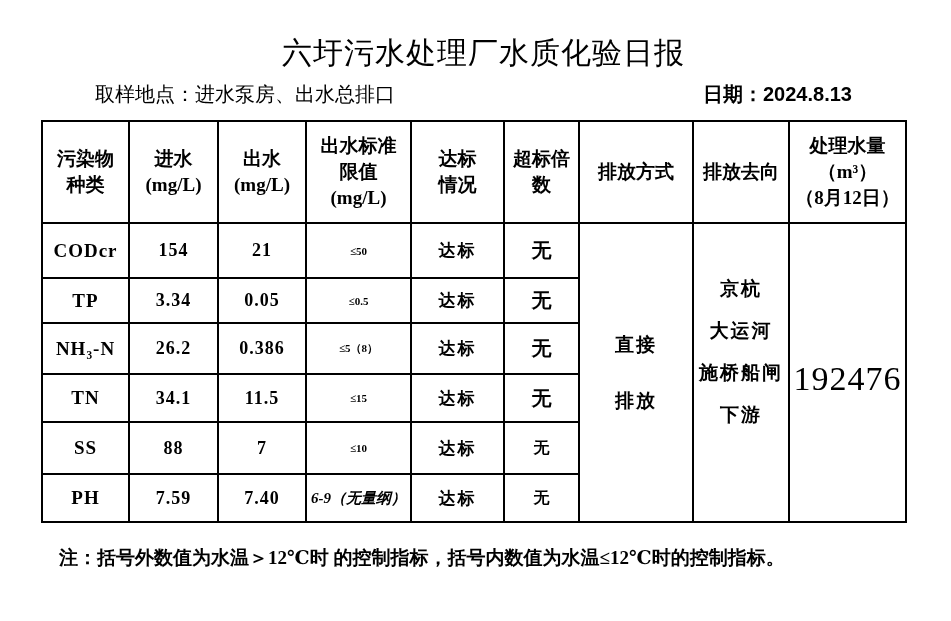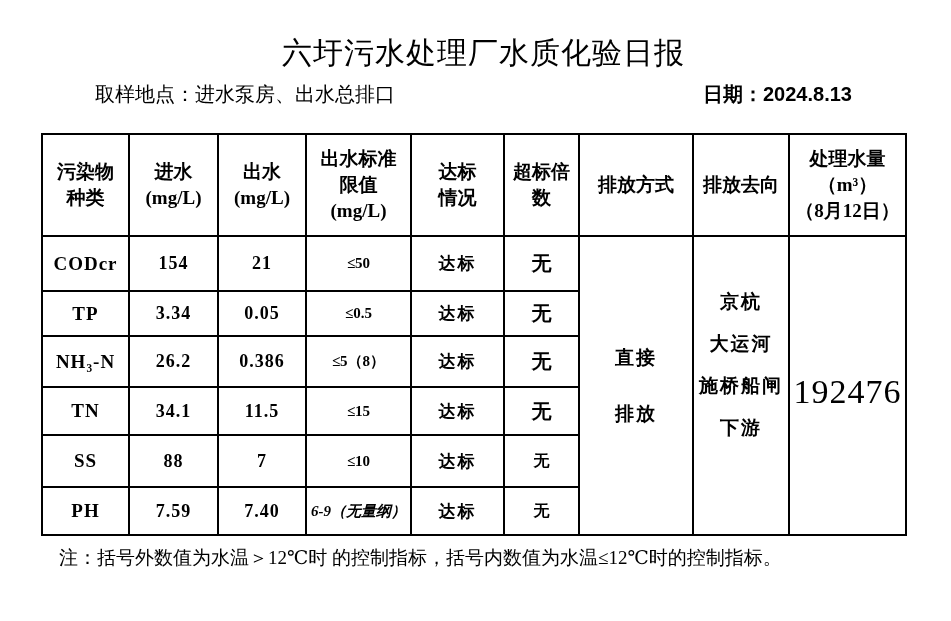--- a/index.html
+++ b/index.html
@@ -27,40 +27,39 @@
     position:absolute; top:81px; left:703px;
     font-size:20px;
     font-family:Liberation Sans, sans-serif;
     font-weight:600;
   }
   table.report {
     position:absolute; left:41px; top:120px;
     width:864px;
     border-collapse:collapse;
     table-layout:fixed;
-    margin-top:13px;
   }
   .report th, .report td {
     border:2px solid #000;
     text-align:center;
     vertical-align:middle;
     padding:0;
     overflow:hidden;
   }
   .report thead th {
     font-size:19px;
     font-weight:bold;
     white-space:pre-line;
     line-height:1.38;
     height:100px;
   }
   .report td { font-weight:bold; }
   .pollutant { font-size:19px; letter-spacing:1px; }
   .num { font-size:18px; letter-spacing:1px; }
-  .limit { font-size:15px; }
+  .limit { font-size:11px; }
   .limit-small { font-size:15px;font-style:italic; }
   .status { font-size:17px; letter-spacing:2px; }
   .exceed { font-size:20px; }
   tr.r5 .exceed, tr.r6 .exceed { font-size:16px; }
   .merged-inner {
     white-space:pre-line;
     font-size:19px;
     font-weight:bold;
     letter-spacing:2px;
   }
@@ -69,21 +68,21 @@
   .vol-inner {
     font-size:34px;
     font-weight:400;
     letter-spacing:1px;
     transform:translateY(6px);
     white-space:nowrap;
   }
   .note {
     position:absolute; left:59px; top:545px;
     font-size:19px;
-    font-weight:normal;
+    font-weight:bold;
     white-space:nowrap;
   }
 </style>
 </head>
 <body>
 
 <div class="page">
 
   <div class="title">六圩污水处理厂水质化验日报</div>
 

